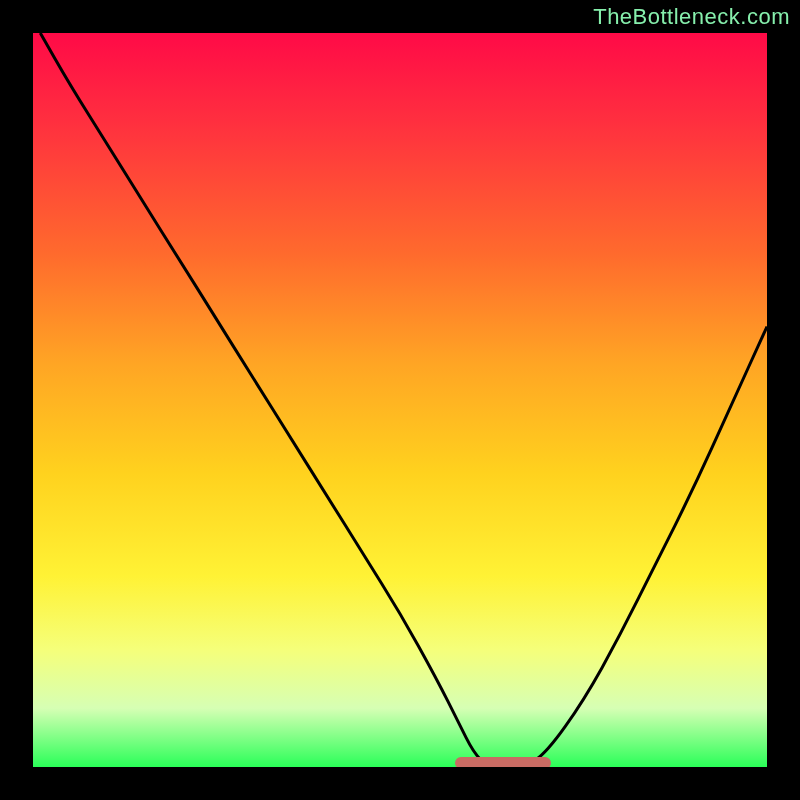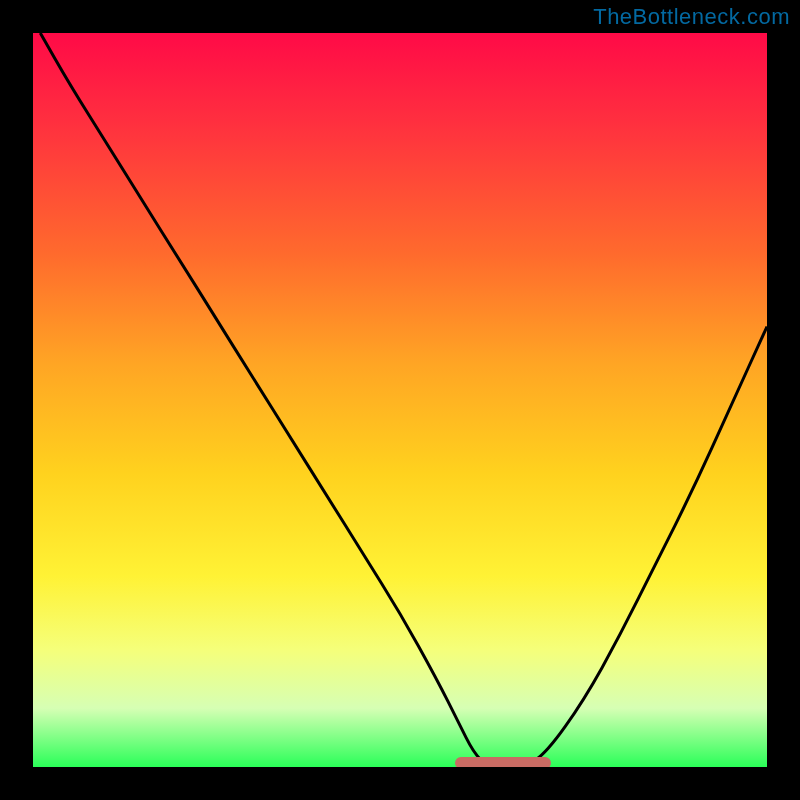--- a/index.html
+++ b/index.html
@@ -14,21 +14,21 @@
   .frame {
     position: relative;
     width: 800px;
     height: 800px;
     background: #000;
   }
   .watermark {
     position: absolute;
     top: 4px;
     right: 10px;
-    color: #0369a1;
+    color: #86efac;
     font-size: 22px;
     font-weight: 500;
     letter-spacing: 0.5px;
     z-index: 4;
   }
   .plot-area {
     position: absolute;
     left: 33px;
     top: 33px;
     width: 734px;

